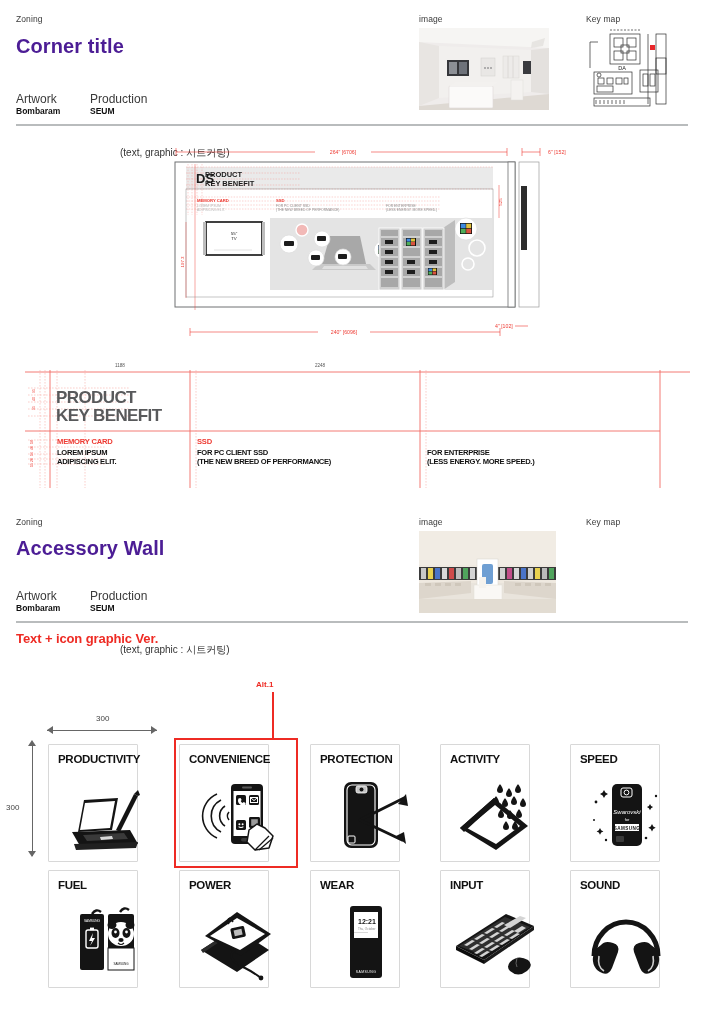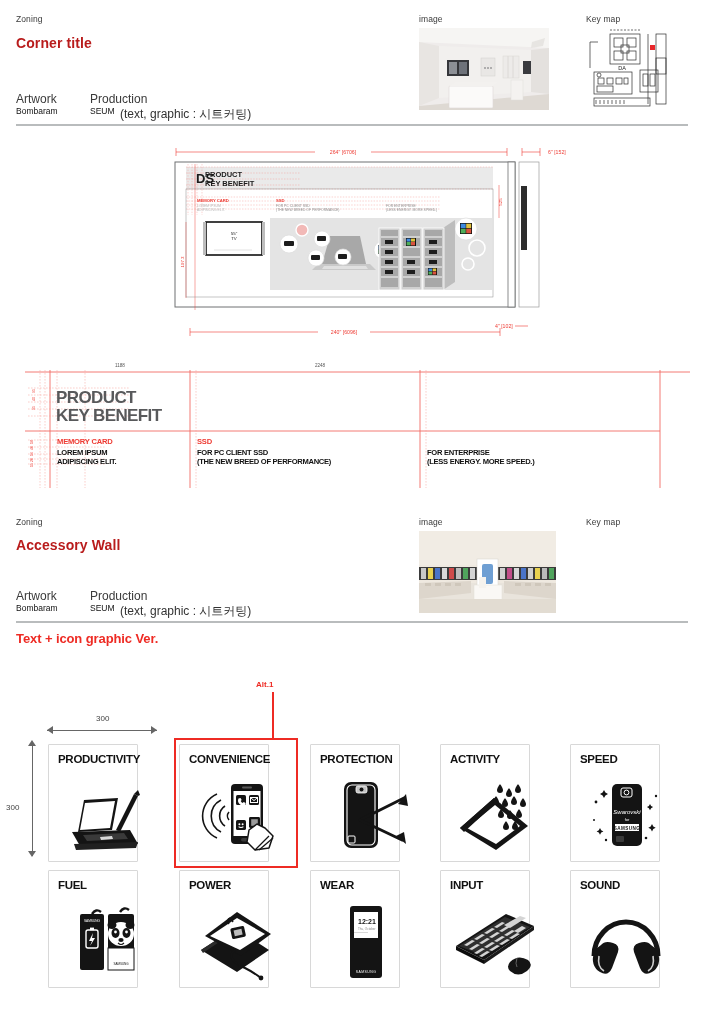--- a/index.html
+++ b/index.html
@@ -12,25 +12,25 @@
     position:relative;
     overflow:hidden;
   }
 
   
   .sheet-header { position:relative; width:710px; }
   .hdr-label {
     font-size:8.5px; color:#3a3a3a; font-weight:400; letter-spacing:0.1px;
   }
   .hdr-title {
-    font-size:14px; font-weight:700; color:#b91c1c; letter-spacing:0.1px;
+    font-size:20px; font-weight:700; color:#4c1d95; letter-spacing:0.1px;
   }
   .meta-col-label { font-size:12px; color:#3a3a3a; }
-  .meta-col-value { font-size:8.5px; font-weight:400; color:#111; }
-  .meta-note { font-size:12px; font-weight:400; color:#333; }
+  .meta-col-value { font-size:8.5px; font-weight:700; color:#111; }
+  .meta-note { font-size:10px; font-weight:400; color:#333;margin-top:40px; }
   .rule {
     height:2px; background:#b9bcbd; width:672px; margin-left:16px;
   }
 
   .abs { position:absolute; }
 
   
   .photo { border:0; overflow:hidden; background:#efece7; position:relative; }
 
   

